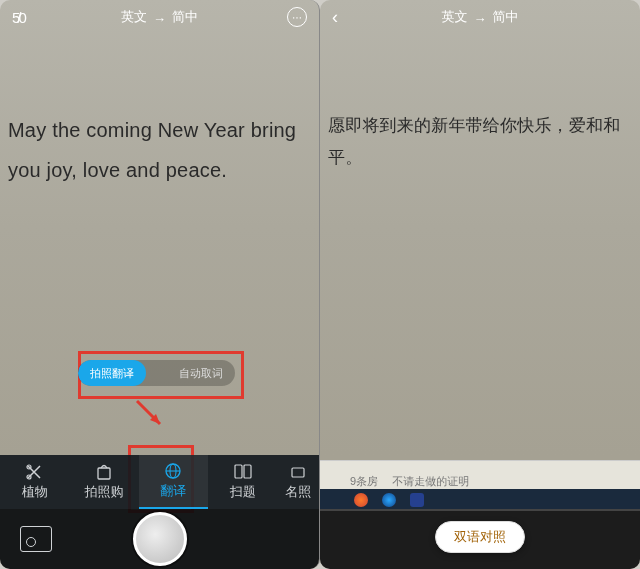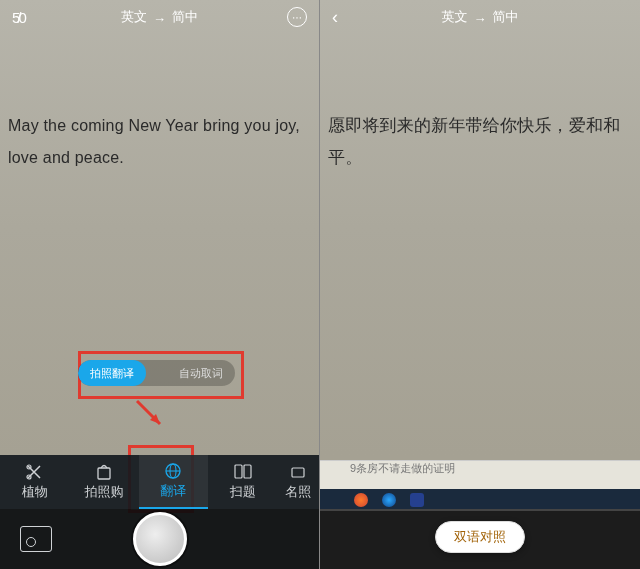--- a/index.html
+++ b/index.html
@@ -13,20 +13,21 @@
     display: flex;
   }
   .phone {
     position: relative;
     width: 320px;
     height: 569px;
     background: linear-gradient(180deg, #b7b5ab 0%, #aba89c 40%, #a5a193 80%);
     overflow: hidden;
     border-right: 1px solid #888;
     box-sizing: border-box;
+    border-radius: 10px;
   }
   .header {
     display: flex;
     align-items: center;
     justify-content: space-between;
     padding: 8px 12px;
     color: #fff;
     font-size: 13px;
     height: 34px;
     box-sizing: border-box;
@@ -50,21 +51,21 @@
     display: flex;
     align-items: center;
     justify-content: center;
     font-size: 10px;
   }
   .content-text {
     position: absolute;
     top: 110px;
     left: 8px;
     right: 0;
-    font-size: 16px;
+    font-size: 20px;
     color: #2a2a2a;
     line-height: 2;
     letter-spacing: 0.2px;
   }
   .content-text.cn {
     font-size: 17px;
     line-height: 1.9;
   }
   
   .toggle-wrap {
@@ -183,22 +184,22 @@
   }
   
   .monitor-band {
     position: absolute;
     bottom: 80px;
     left: 0;
     right: 0;
     height: 28px;
     background: #e6e4db;
     display: flex;
-    align-items: flex-start;
-    gap: 0;
+    align-items: flex-end;
+    gap: 14px;
     padding-left: 30px;
     font-size: 11px;
     color: #777;
     border-top: 1px solid #ccc;
   }
   .taskbar {
     position: absolute;
     bottom: 58px;
     left: 0;
     right: 0;

